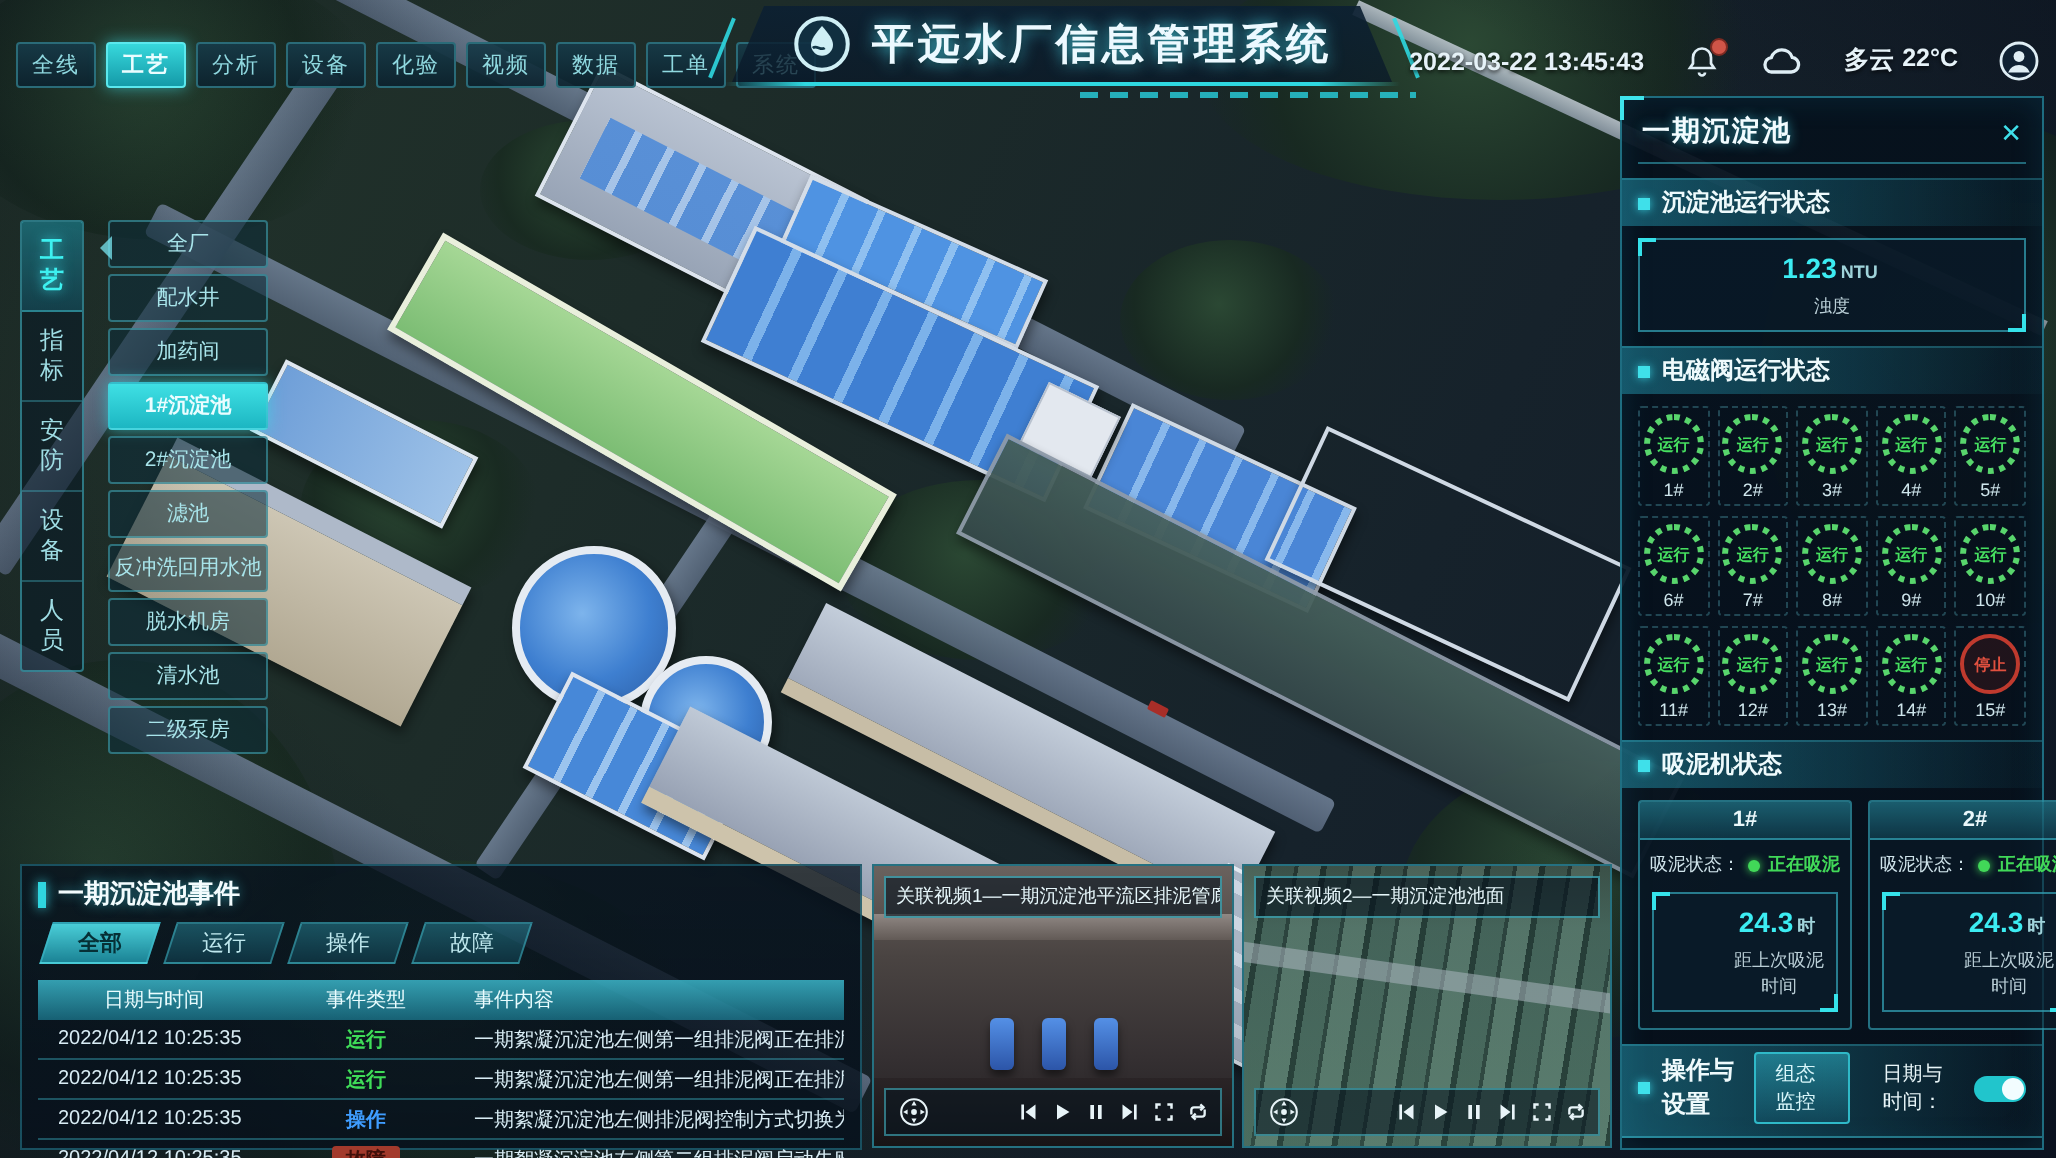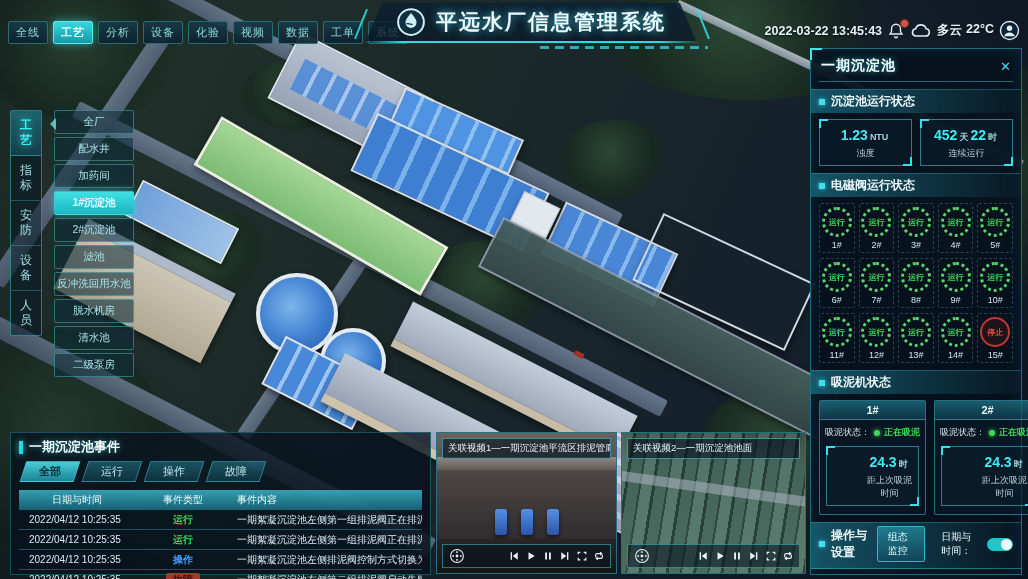--- a/index.html
+++ b/index.html
@@ -40,21 +40,21 @@
   .tt { padding:3px 7px; font-size:11px; letter-spacing:1px; color:#8fd8df; background:linear-gradient(180deg,rgba(22,58,72,.92),rgba(12,34,46,.92)); border:1px solid #2a6b78; border-radius:2px; cursor:pointer; white-space:nowrap; }
   .tt.active { background:linear-gradient(180deg,#37d8dc,#149aa8); color:#eafdff; font-weight:bold; box-shadow:0 0 8px rgba(60,220,230,.6); border-color:#5ae8ee; }
   .title-wrap { position:absolute; top:3px; left:366px; width:330px; height:38px; display:flex; align-items:center; justify-content:center; gap:10px; z-index:30; background:linear-gradient(180deg,rgba(12,32,50,.92),rgba(9,24,40,.75)); clip-path:polygon(16px 0, calc(100% - 16px) 0, 100% 100%, 0 100%); }
   .logo { width:30px; height:30px; display:inline-flex; }
   .title-text { font-size:21px; font-weight:bold; letter-spacing:2px; color:#ecf9ff; text-shadow:0 0 8px rgba(70,210,230,.9),0 1px 2px rgba(0,0,0,.6); white-space:nowrap; }
   .title-underline { position:absolute; top:41px; left:362px; width:338px; height:2px; background:linear-gradient(90deg,transparent,#2fd8e0 12%,#2fd8e0 88%,transparent); z-index:30; }
   .title-slant { position:absolute; top:8px; width:2px; height:32px; background:#2fd8e0; z-index:30; opacity:.9; }
   .ts-l { left:360px; transform:rotate(22deg); }
   .ts-r { left:702px; transform:rotate(-22deg); }
   .title-dashes { position:absolute; top:46px; left:540px; width:168px; height:3px; z-index:30; background:repeating-linear-gradient(90deg,#27c7d4 0 9px,transparent 9px 15px); opacity:.85; }
-  .top-right { position:absolute; top:20px; right:8px; display:flex; align-items:center; gap:5px; z-index:30; font-size:12.5px; font-weight:bold; color:#e6f2f8; text-shadow:0 1px 2px rgba(0,0,0,.7); }
+  .top-right { position:absolute; top:20px; right:8px; display:flex; align-items:center; gap:20px; z-index:30; font-size:12.5px; font-weight:bold; color:#e6f2f8; text-shadow:0 1px 2px rgba(0,0,0,.7); }
   .ico { display:inline-flex; position:relative; cursor:pointer; }
   .badge { position:absolute; top:-3px; right:-4px; width:9px; height:9px; border-radius:50%; background:#d05548; border:1px solid #7e2a22; }
   .weather-grp { display:flex; gap:4px; }
 
   
   .side-tabs { position:absolute; left:10px; top:110px; width:32px; z-index:25; border:1px solid rgba(70,190,205,.55); background:rgba(8,25,38,.55); border-radius:2px; }
   .side-tab { padding:7px 0; border-bottom:1px solid rgba(70,190,205,.35); cursor:pointer; }
   .side-tab:last-child { border-bottom:none; }
   .side-tab span { display:block; width:14px; margin:0 auto; font-size:12px; line-height:1.25; word-break:break-all; text-align:center; color:#9fdde4; letter-spacing:0; }
   .side-tab.active { background:linear-gradient(180deg,rgba(45,200,215,.4),rgba(25,120,140,.35)); }
@@ -272,26 +272,20 @@
       <b>一期沉淀池</b>
       <span class="close-x">✕</span>
     </div>
 
     <div class="sec-hd">沉淀池运行状态</div>
     <div class="stats-row">
       <div class="stat-box">
         <div><span class="sv">1.23</span><span class="su">NTU</span></div>
         <div class="sl">浊度</div>
       </div>
-      <div class="stat-box">
-        <div>
-          <span class="sv">452</span><span class="su">天</span><span class="sv">22</span><span class="su">时</span>
-        </div>
-        <div class="sl">连续运行</div>
-      </div>
     </div>
 
     <div class="sec-hd">电磁阀运行状态</div>
     <div class="valve-grid">
       <div class="valve">
           <div class="vc">
             <span>运行</span>
           </div>
           <div class="vl">1#</div>
         </div>

